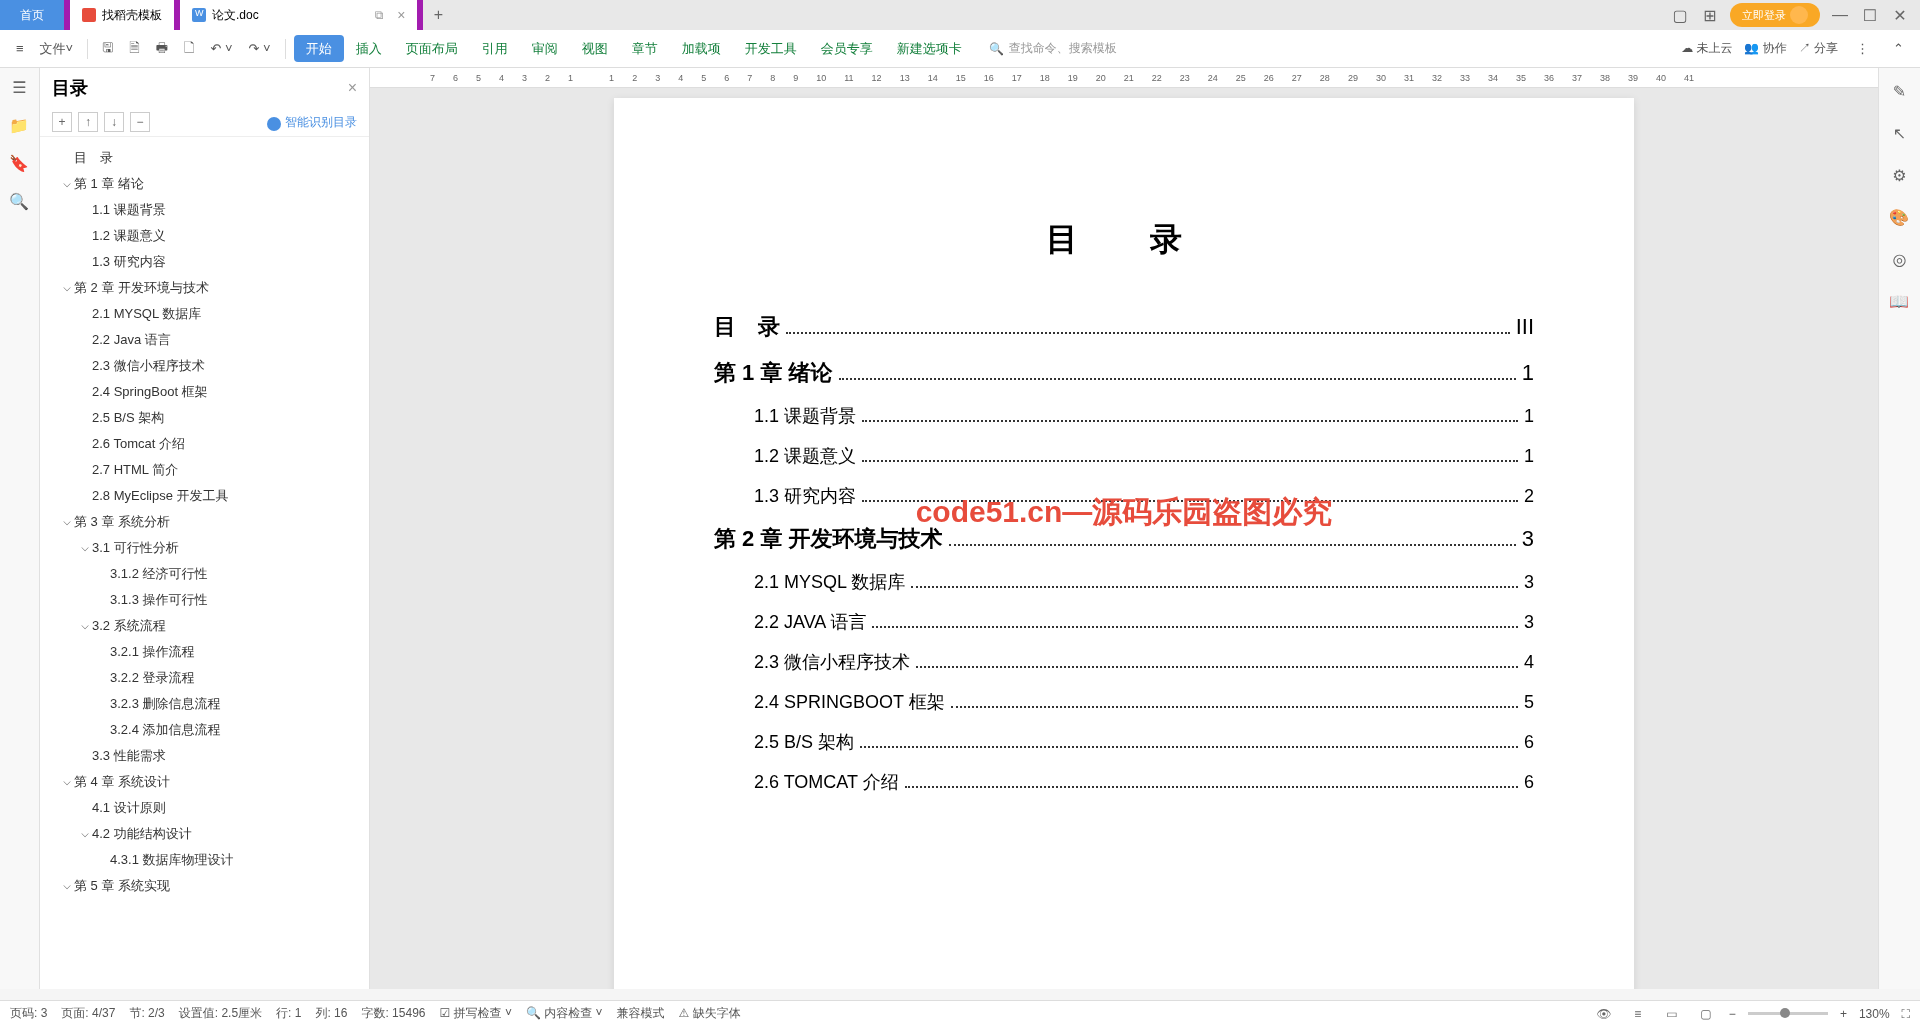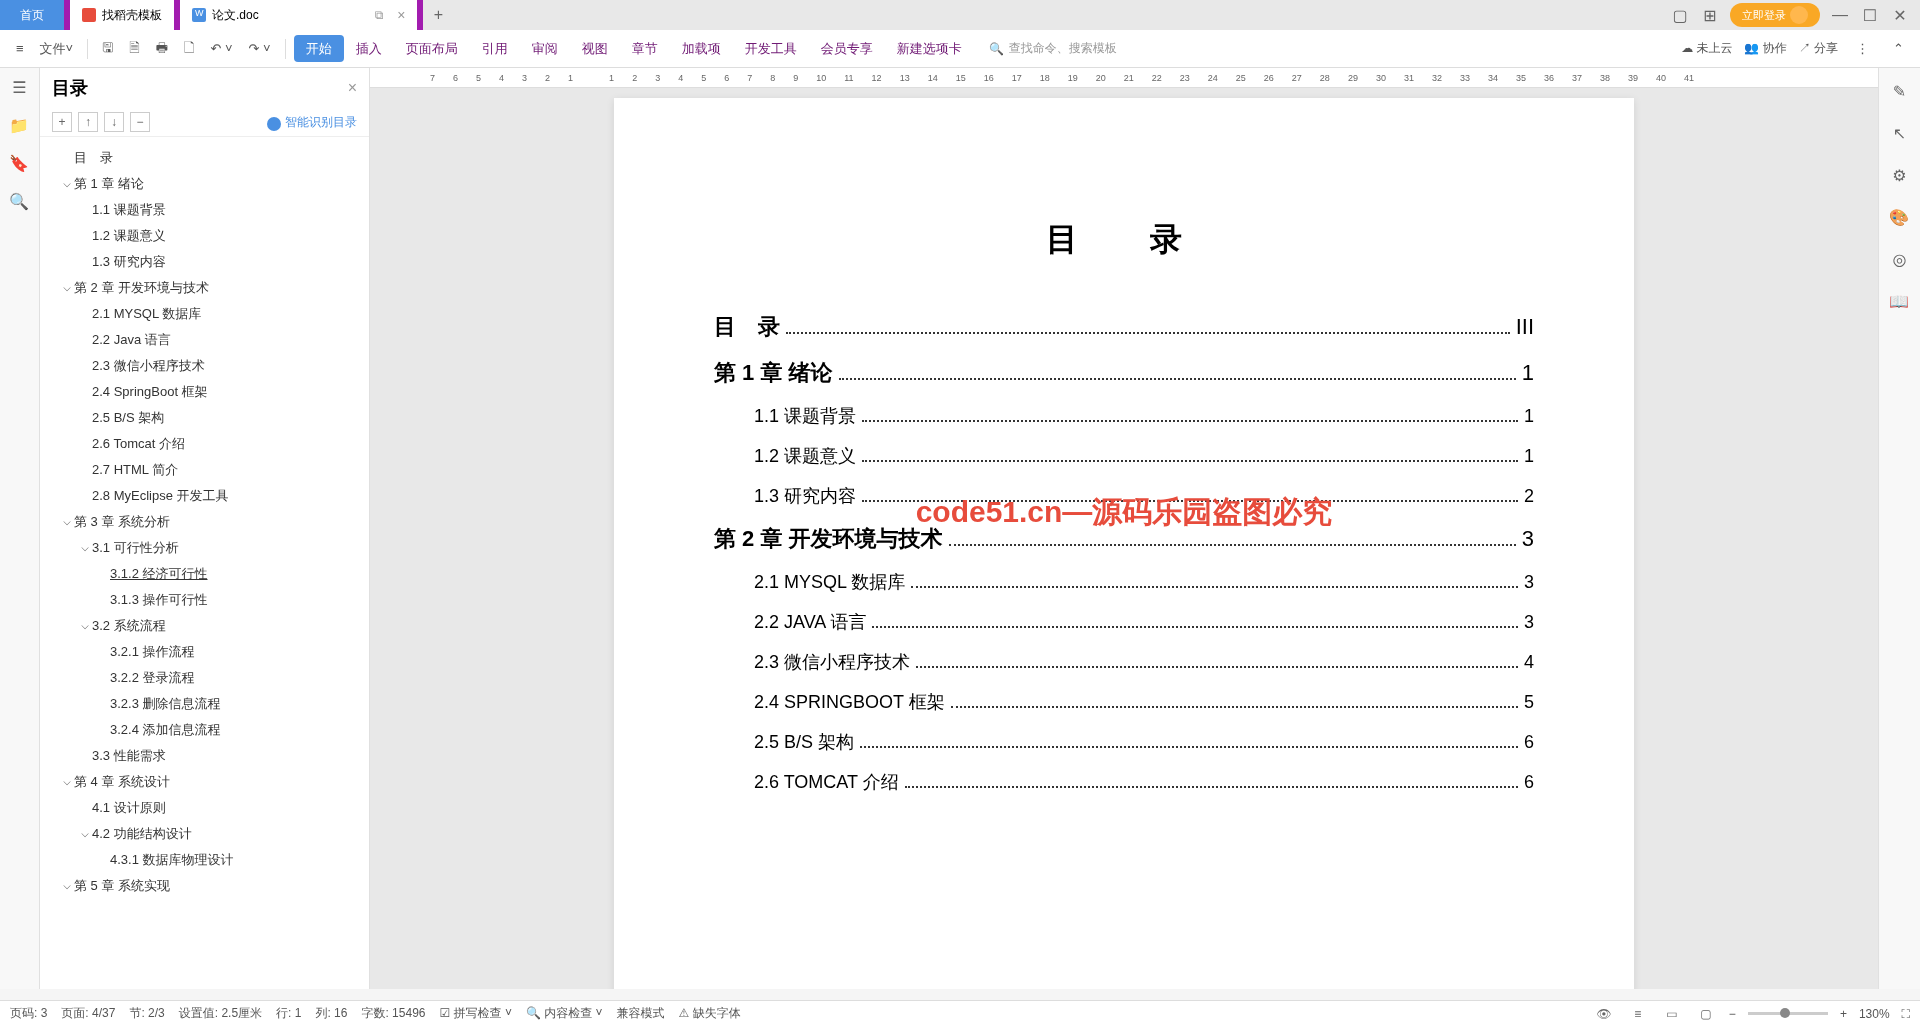--- a/index.html
+++ b/index.html
@@ -19,21 +19,21 @@
 .tab-add { width: 30px; display: flex; align-items: center; justify-content: center; color: #666; cursor: pointer; }
 .tabs-right { margin-left: auto; display: flex; align-items: center; gap: 10px; padding-right: 10px; }
 .login-btn { background: #f9a825; color: white; padding: 3px 12px; border-radius: 12px; font-size: 11px; display: flex; align-items: center; gap: 4px; }
 .login-avatar { width: 18px; height: 18px; background: #ffb74d; border-radius: 50%; }
 .win-btn { width: 20px; height: 20px; color: #666; display: flex; align-items: center; justify-content: center; cursor: pointer; }
 
 
 .toolbar { height: 38px; background: #fff; border-bottom: 1px solid #ddd; display: flex; align-items: center; padding: 0 10px; gap: 4px; }
 .tool-btn { padding: 4px 6px; color: #555; cursor: pointer; display: flex; align-items: center; font-size: 13px; }
 .tool-sep { width: 1px; height: 20px; background: #ddd; margin: 0 4px; }
-.ribbon-tab { padding: 6px 12px; font-size: 13px; color: #701a75; cursor: pointer; }
+.ribbon-tab { padding: 6px 12px; font-size: 13px; color: #15803d; cursor: pointer; }
 .ribbon-tab.active { background: #4a90e2; color: white; border-radius: 4px; }
 .search-box { margin-left: 12px; display: flex; align-items: center; gap: 4px; color: #999; font-size: 12px; }
 .toolbar-right { margin-left: auto; display: flex; align-items: center; gap: 12px; font-size: 12px; color: #555; }
 
 
 .main { flex: 1; display: flex; overflow: hidden; }
 
 
 .left-rail { width: 40px; background: #f8f8f8; border-right: 1px solid #e0e0e0; display: flex; flex-direction: column; align-items: center; padding-top: 8px; gap: 16px; }
 .rail-icon { width: 22px; height: 22px; color: #666; cursor: pointer; display: flex; align-items: center; justify-content: center; }
@@ -209,21 +209,21 @@
           <span class="tree-label">2.8  MyEclipse 开发工具</span>
         </div>
         <div class="tree-item" style="padding-left: 20px;">
           <span class="tree-chevron">⌵</span>
           <span class="tree-label">第 3 章  系统分析</span>
         </div>
         <div class="tree-item" style="padding-left: 38px;">
           <span class="tree-chevron">⌵</span>
           <span class="tree-label">3.1  可行性分析</span>
         </div>
-        <div class="tree-item" style="padding-left: 56px; text-decoration: underline;">
+        <div class="tree-item" style="padding-left: 56px;">
           <span class="tree-chevron"></span>
           <span class="tree-label">3.1.2  经济可行性</span>
         </div>
         <div class="tree-item" style="padding-left: 56px;">
           <span class="tree-chevron"></span>
           <span class="tree-label">3.1.3  操作可行性</span>
         </div>
         <div class="tree-item" style="padding-left: 38px;">
           <span class="tree-chevron">⌵</span>
           <span class="tree-label">3.2  系统流程</span>

